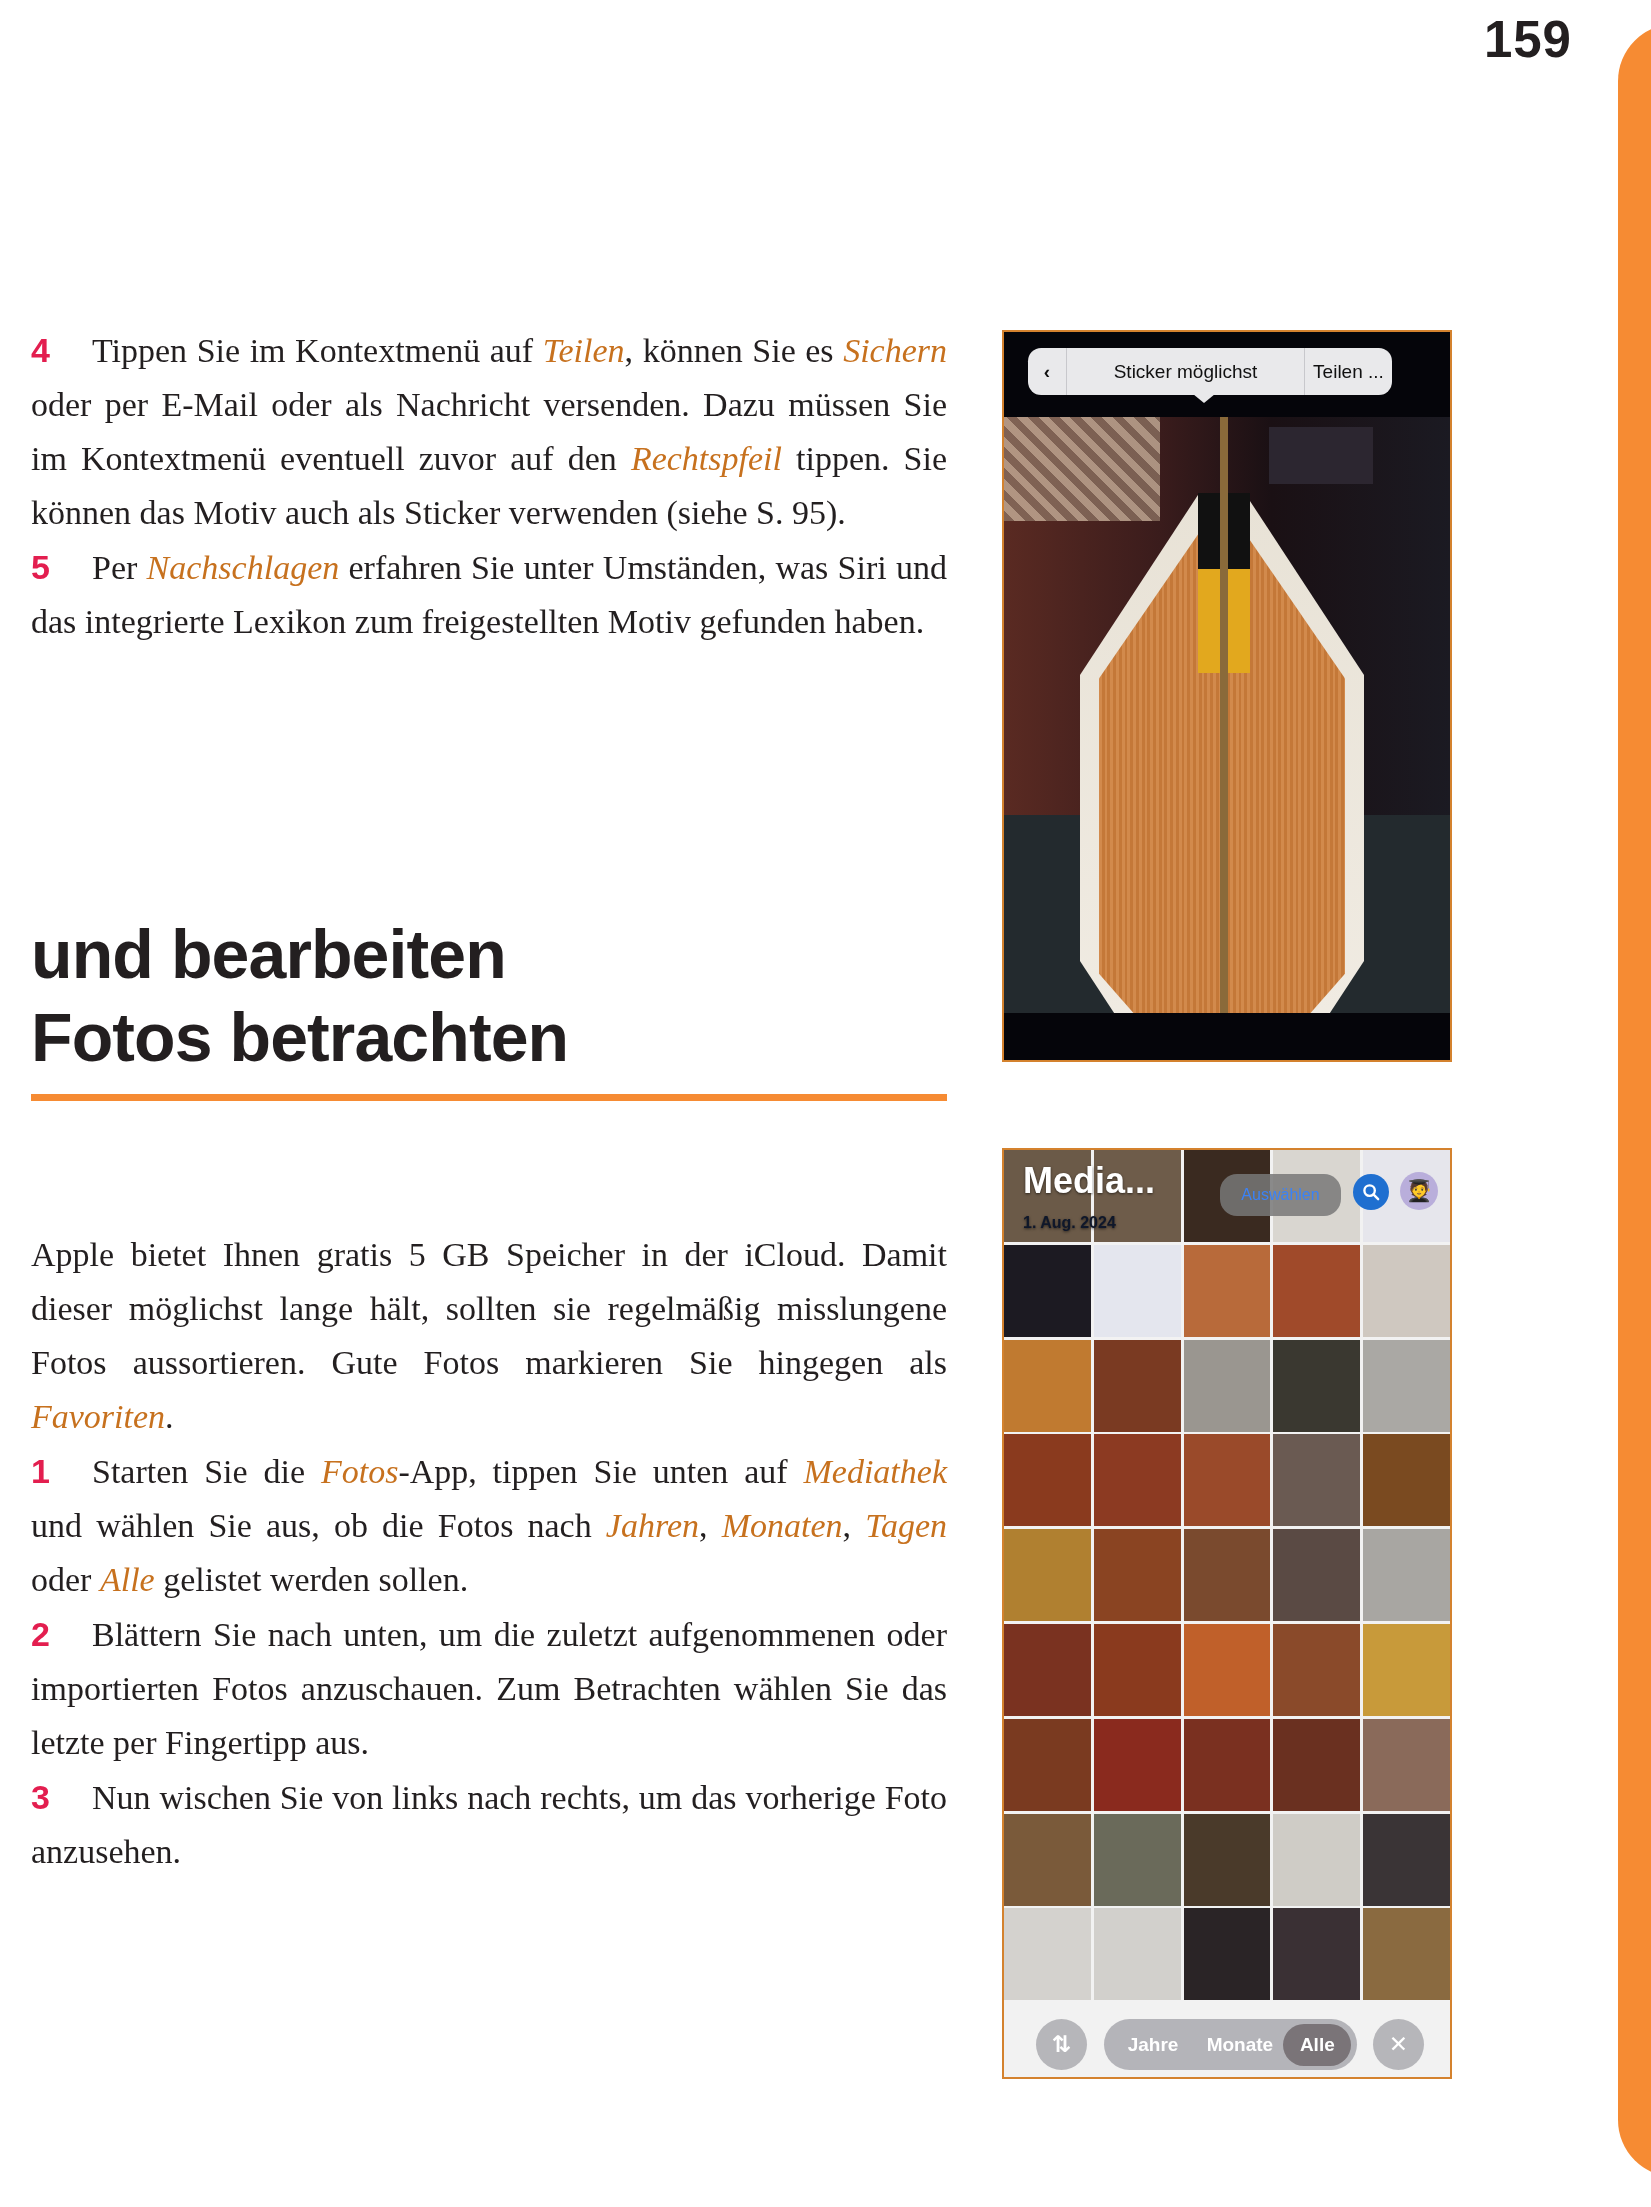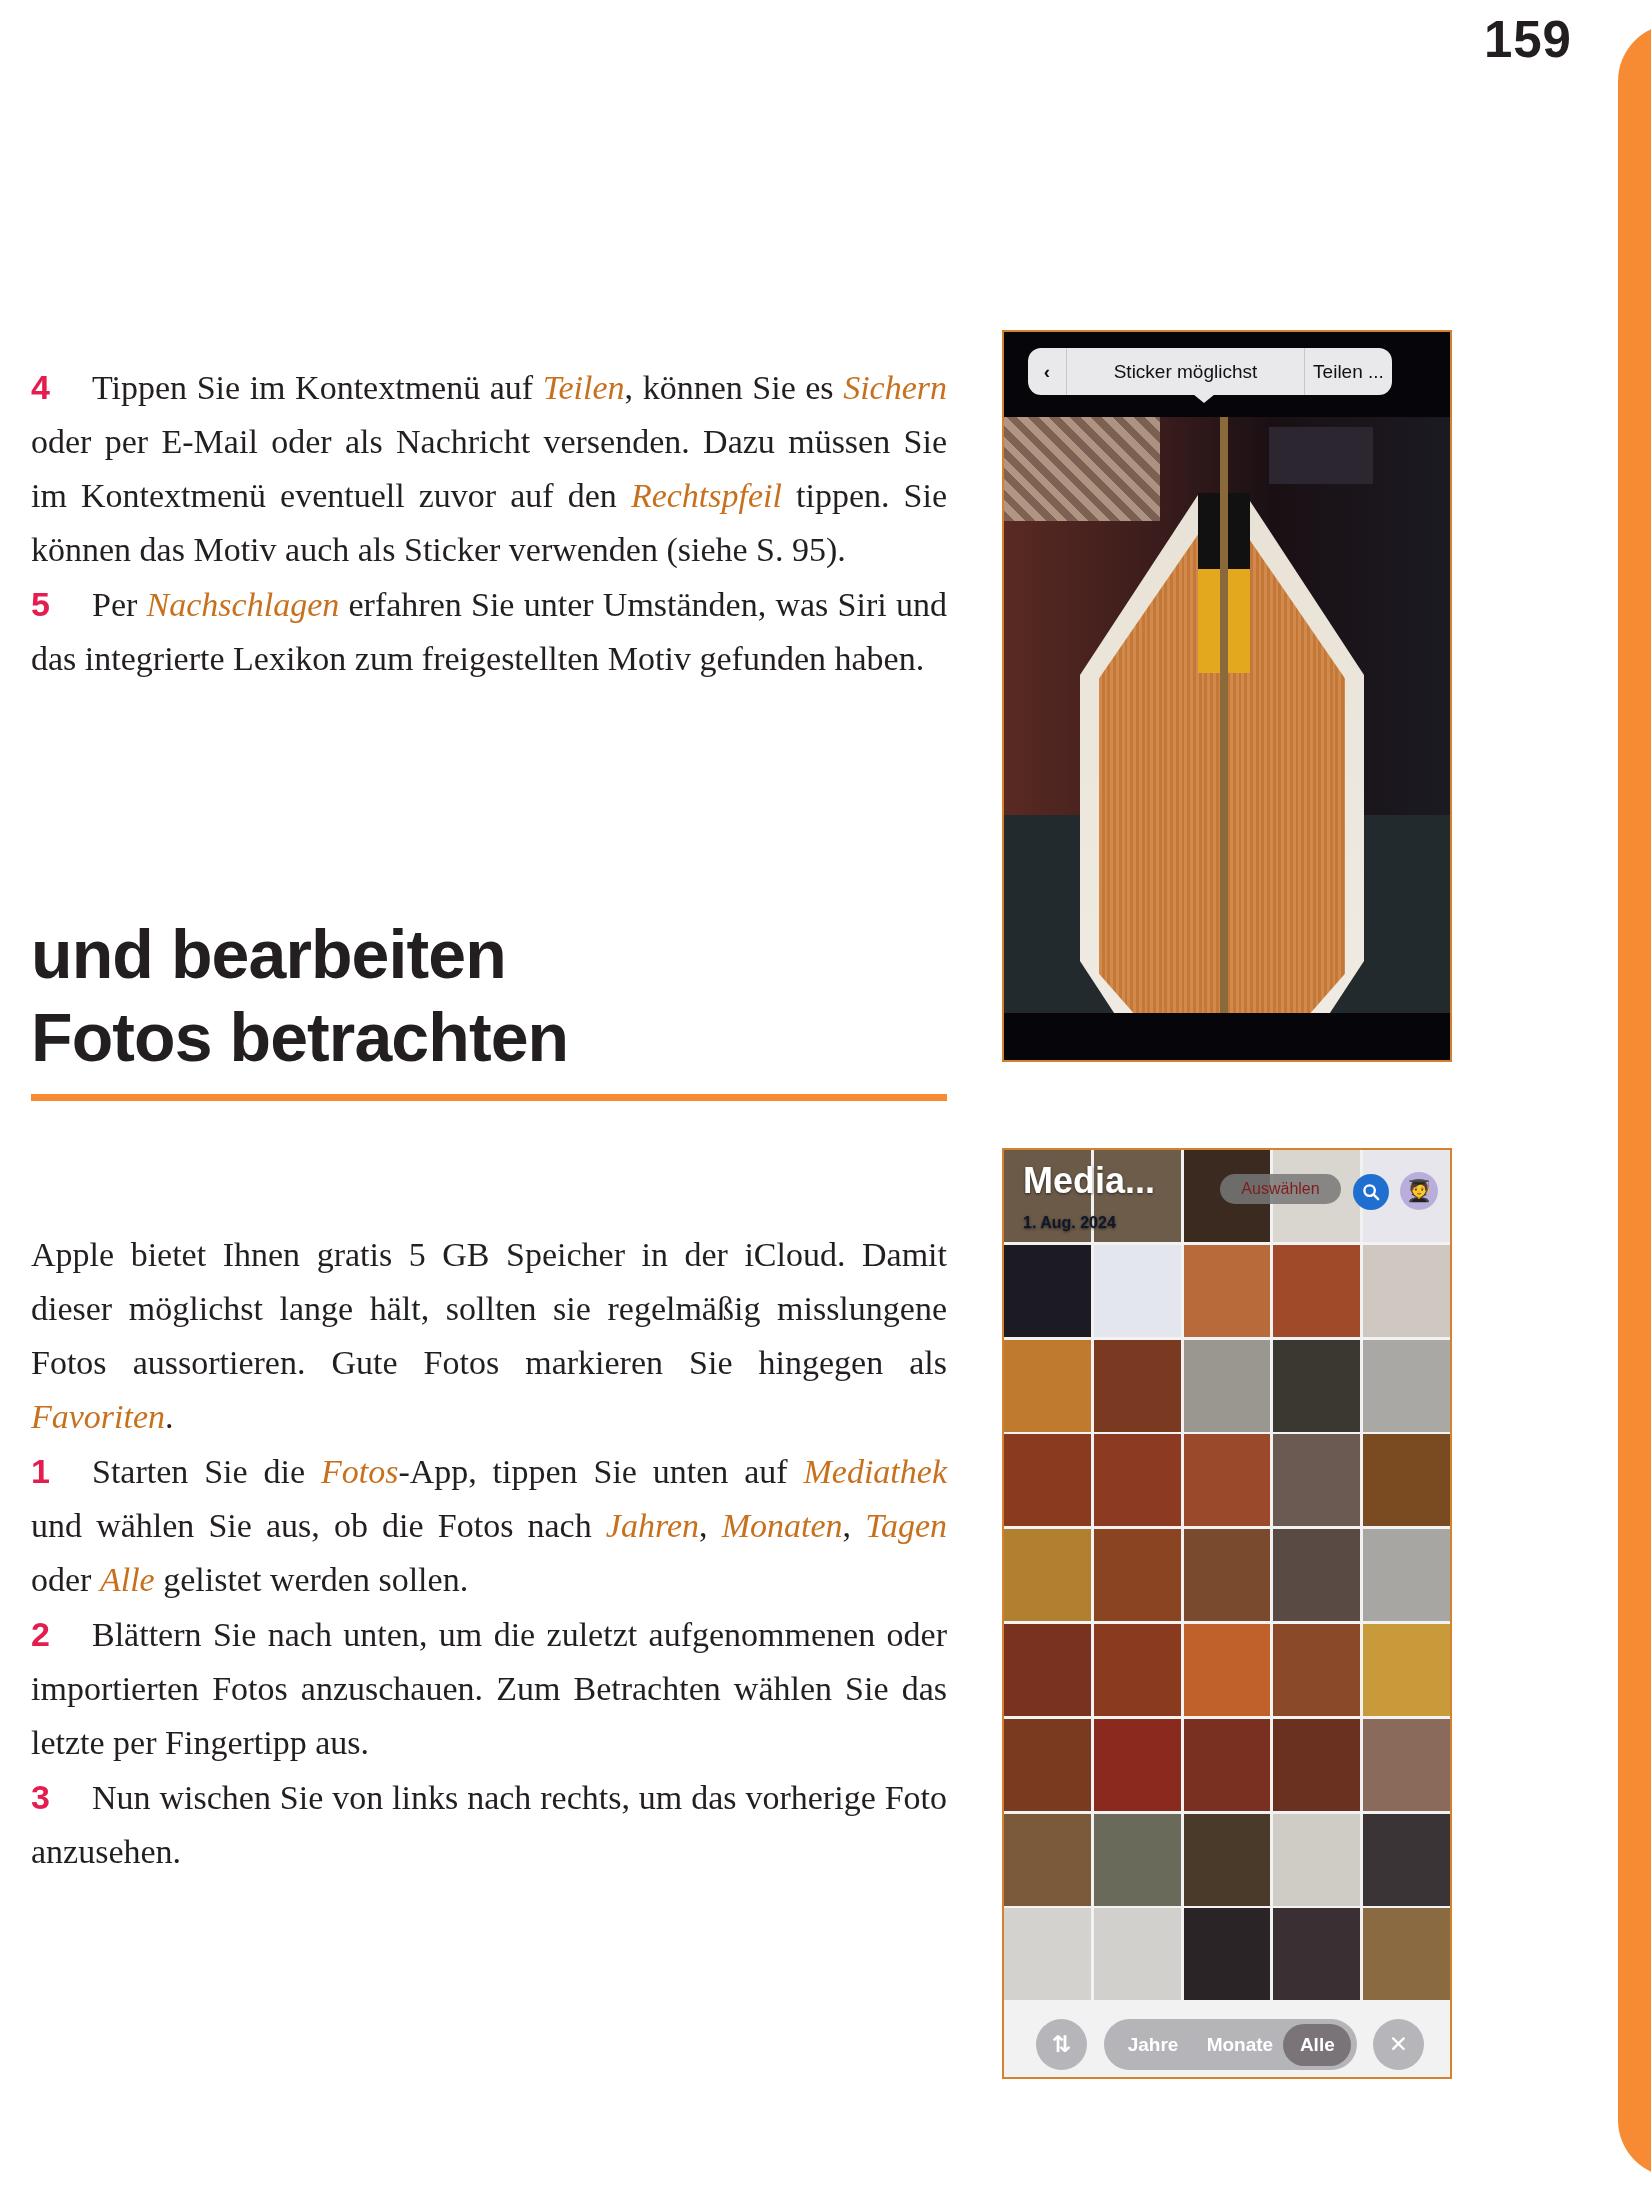--- a/index.html
+++ b/index.html
@@ -20,21 +20,21 @@
   .col {
     position:absolute; left:31px; width:916px;
     font-size:34px; line-height:54px; text-align:justify;
   }
   .col p { margin:0; }
   .step-num {
     font-family:"Liberation Sans","DejaVu Sans",sans-serif; font-weight:bold;
     color:#e31e4f; display:inline-block; width:61px;
   }
   .hl { color:#c7711e; font-style:italic; }
-  .block1 { top:323px;margin-top:37px; }
+  .block1 { top:323px; }
   .heading {
     position:absolute; left:31px; top:913px; width:916px;
     font-family:"Liberation Sans","DejaVu Sans",sans-serif; font-weight:bold;
     font-size:68px; line-height:83px; color:#231f20; letter-spacing:-0.9px;
   }
   .heading-rule {
     position:absolute; left:31px; top:1094px; width:916px; height:6.6px; background:#f68b33;
   }
   .block2 { top:1228px; }
 
@@ -86,22 +86,22 @@
   .tile { width:100%; height:100%; }
   .lib-title {
     position:absolute; left:19px; top:9.5px; font-family:"Liberation Sans","DejaVu Sans",sans-serif;
     font-weight:bold; font-size:36px; color:#fff; text-shadow:0 0.9px 2.8px rgba(0,0,0,.6);
   }
   .lib-date {
     position:absolute; left:19px; top:64px; font-family:"Liberation Sans","DejaVu Sans",sans-serif;
     font-weight:bold; font-size:16px; color:#0f172a; text-shadow:0 0.9px 2.8px rgba(0,0,0,.6);
   }
   .select-btn {
-    position:absolute; left:216px; top:24px; width:121px; height:30px; border-radius:17px;
-    background:rgba(120,120,120,.85); color:#7f1d1d; font-family:"Liberation Sans","DejaVu Sans",sans-serif;
+    position:absolute; left:216px; top:24px; width:121px; height:42px; border-radius:17px;
+    background:rgba(120,120,120,.85); color:#3b82f6; font-family:"Liberation Sans","DejaVu Sans",sans-serif;
     font-size:16px; display:flex; align-items:center; justify-content:center;
   }
   .search-btn {
     position:absolute; left:349px; top:24px; width:36px; height:36px; border-radius:50%;
     background:#1f6fd0; display:flex; align-items:center; justify-content:center;
   }
   .avatar {
     position:absolute; left:396px; top:22px; width:38px; height:38px; border-radius:50%;
     background:#b9aedb; display:flex; align-items:center; justify-content:center; font-size:21px;
   }

